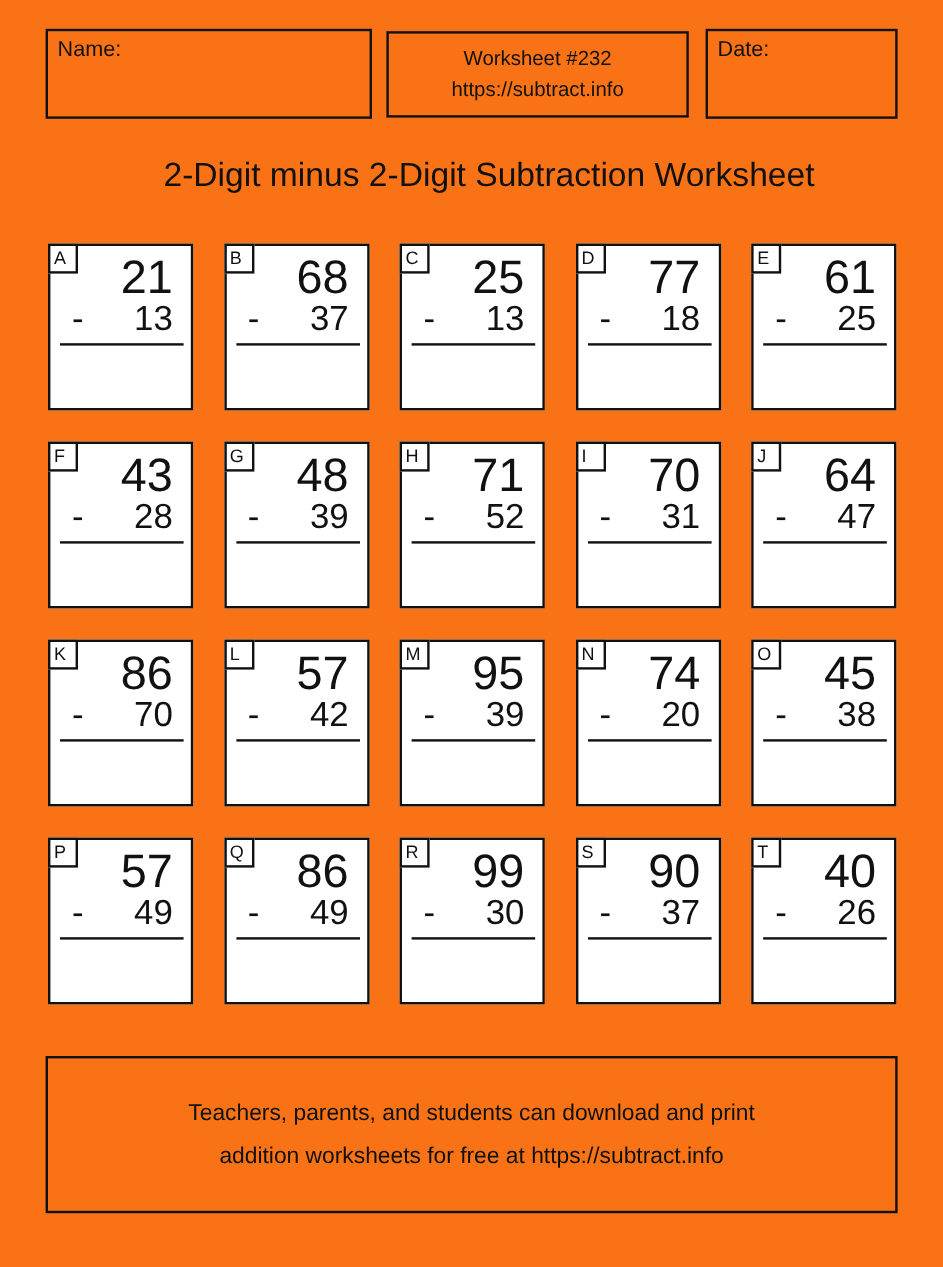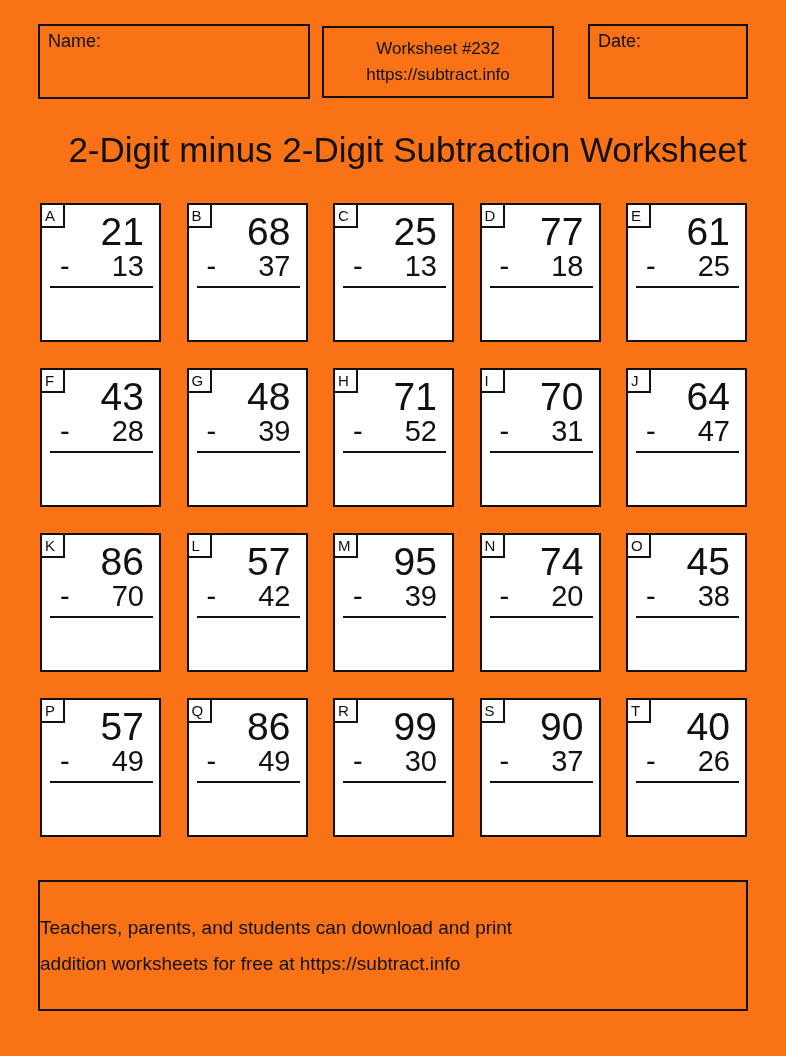--- a/index.html
+++ b/index.html
@@ -15,40 +15,40 @@
   
   .name-box {
     position: absolute; left: 38px; top: 24px;
     width: 272px; height: 75px;
     border: 2px solid #111;
     padding: 5px 8px;
     font-size: 18px;
   }
   .ws-box {
     position: absolute; left: 322px; top: 26px;
-    width: 232px; height: 72px;
+    width: 252px; height: 72px;
     border: 2px solid #111;
     display: flex; flex-direction: column;
     align-items: center; justify-content: center;
     font-size: 17px; line-height: 26px;
     text-align: center;
   }
   .date-box {
     position: absolute; left: 588px; top: 24px;
     width: 160px; height: 75px;
     border: 2px solid #111;
     padding: 5px 8px;
     font-size: 18px;
   }
   
   .title {
     position: absolute; left: 0; top: 130px;
     width: 100%;
     text-align: center;
-    font-size: 35px;
+    font-size: 28px;
     font-weight: normal;
     letter-spacing: 0;
     padding-left: 29px;
   }
   
   .grid {
     position: absolute; left: 40px; top: 203px;
     width: 707px;
     display: grid;
     grid-template-columns: repeat(5, 121px);
@@ -89,21 +89,21 @@
     margin: 3px 6px 0 8px;
     border-bottom: 2px solid #111;
   }
   .answer-space { height: 50px; }
   
   .footer {
     position: absolute; left: 38px; top: 880px;
     width: 710px; height: 131px;
     border: 2px solid #111;
     display: flex; flex-direction: column;
-    align-items: flex-start; justify-content: center;
+    align-items: center; justify-content: center;
     font-size: 19px;
     line-height: 36px;
     text-align: center;
   }
 </style>
 </head>
 <body>
 
 <div class="page">
 

